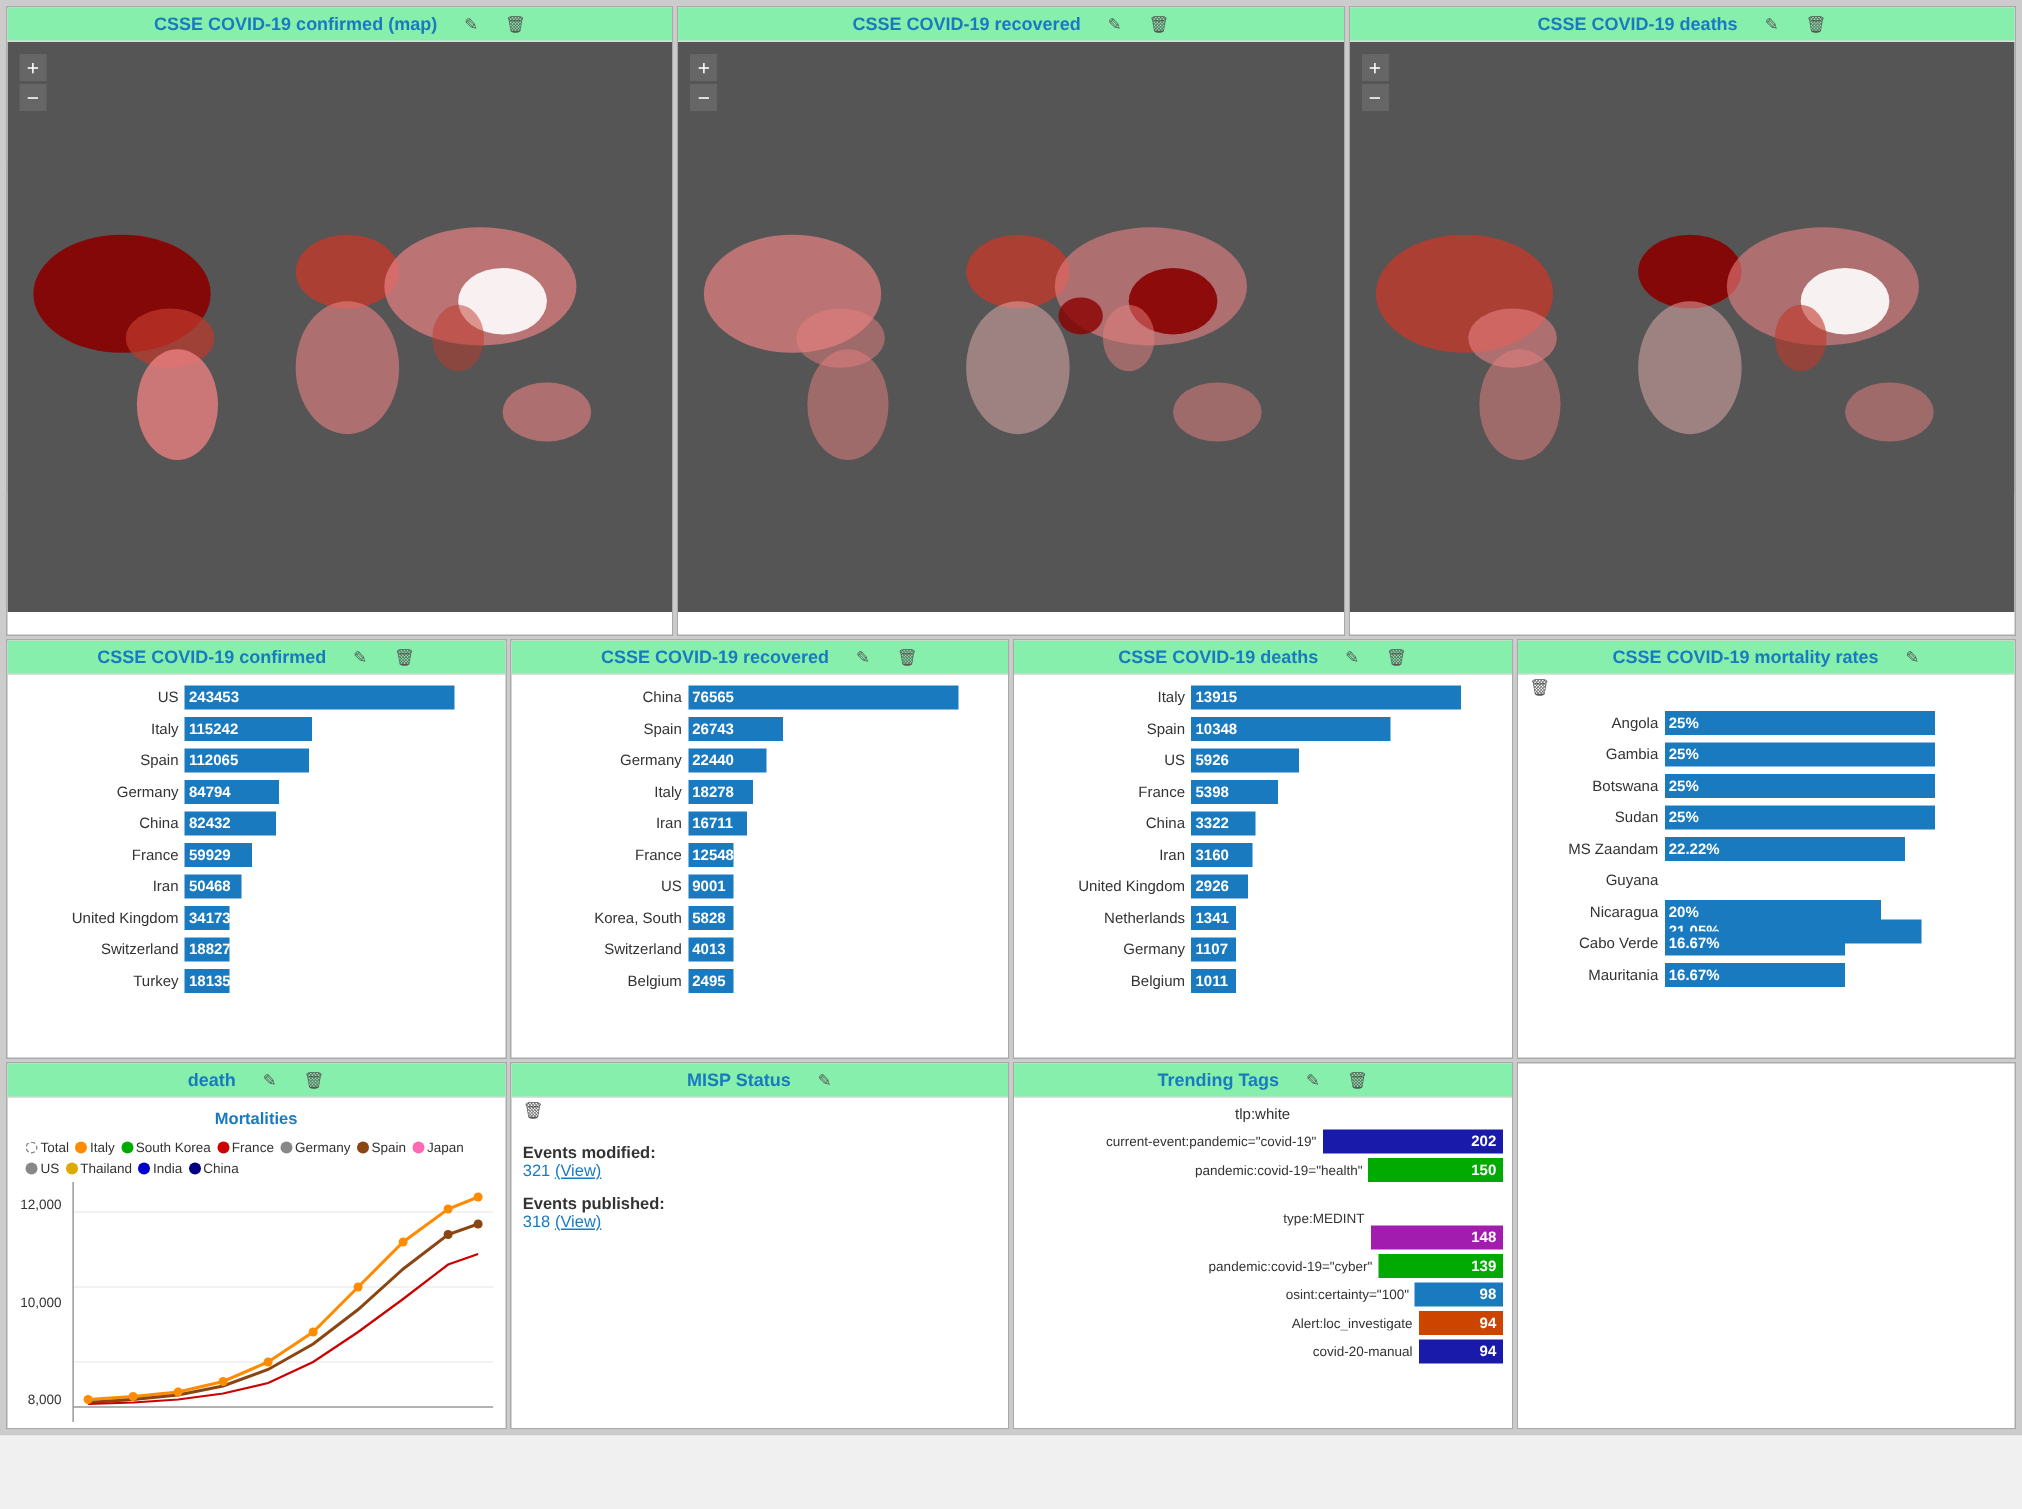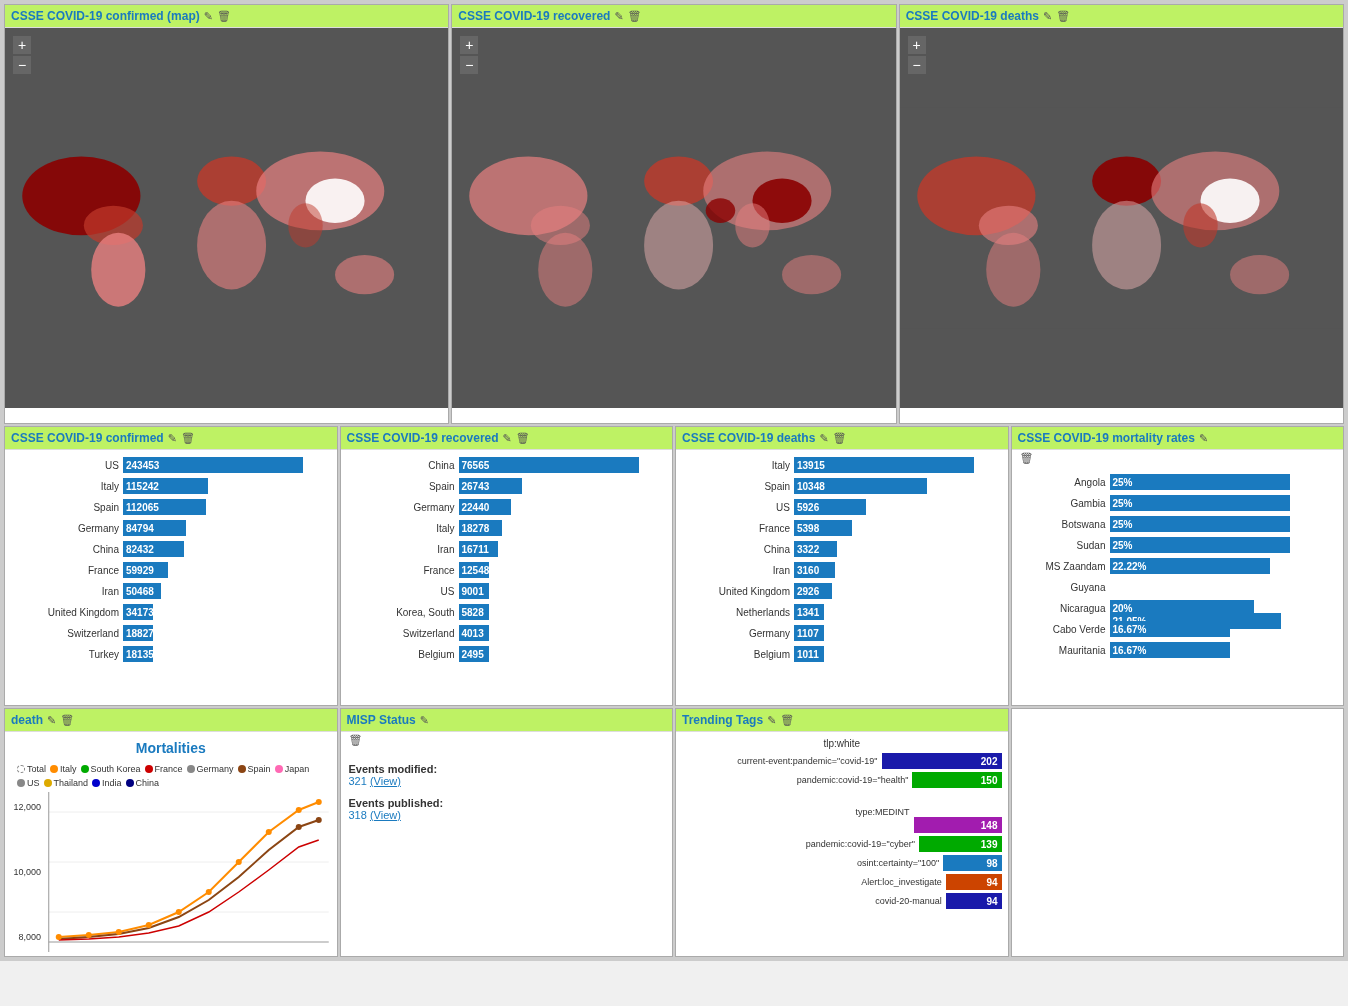--- a/index.html
+++ b/index.html
@@ -1,19 +1,19 @@
 <!DOCTYPE html>
 <html><head>
   <meta charset="utf-8">
   <style>
     * { box-sizing: border-box; margin: 0; padding: 0; }
     body { background: #f0f0f0; font-family: Arial, sans-serif; font-size: 11px; color: #333; width: 1348px; }
 
     .panel { background: #fff; border: 1px solid #aaa; overflow: hidden; }
-    .panel-header { background: #bef264; padding: 4px 6px; border-bottom: 1px solid #ddd; display: flex; align-items: center; gap: 4px; }
+    .panel-header { background: #86efac; padding: 4px 6px; border-bottom: 1px solid #ddd; display: flex; align-items: center; gap: 18px; justify-content: center; }
     .panel-title { color: #1a7abf; font-weight: bold; font-size: 12px; }
     .icon-btn { color: #555; cursor: pointer; font-size: 11px; }
 
     
     .map-panel { height: 420px; position: relative; }
     .map-container { background: #555; width: 100%; height: 380px; position: relative; overflow: hidden; }
 
     
     .map-svg { width: 100%; height: 100%; }
 
@@ -22,21 +22,21 @@
     .bar-list { padding: 6px 8px; }
     .bar-row { display: flex; align-items: center; margin-bottom: 3px; height: 18px; }
     .bar-label { text-align: right; width: 110px; min-width: 110px; font-size: 10px; padding-right: 4px; color: #333; white-space: nowrap; }
     .bar-wrap { flex: 1; position: relative; height: 16px; }
     .bar { height: 100%; background: #1a7abf; display: flex; align-items: center; padding-left: 3px; }
     .bar-value { color: #fff; font-size: 10px; font-weight: bold; white-space: nowrap; }
     .death-chart-area { padding: 4px; }
     .legend { display: flex; flex-wrap: wrap; gap: 4px; padding: 4px 8px; }
     .legend-item { display: flex; align-items: center; gap: 2px; font-size: 9px; }
     .legend-dot { width: 8px; height: 8px; border-radius: 50%; display: inline-block; }
-    .chart-title { text-align: center; color: #1a7abf; font-weight: bold; font-size: 14px; margin: 4px 0; }
+    .chart-title { text-align: center; color: #1a7abf; font-weight: bold; font-size: 11px; margin: 4px 0; }
     .misp-content { padding: 8px; }
     .misp-label { font-weight: bold; font-size: 11px; margin-top: 6px; }
     .misp-value { color: #1a7abf; font-size: 11px; }
     .misp-link { color: #1a7abf; cursor: pointer; text-decoration: underline; }
     .trending-content { padding: 6px; }
     .tag-row { display: flex; align-items: center; margin-bottom: 3px; }
     .tag-label { font-size: 9px; text-align: right; flex: 1; padding-right: 4px; white-space: nowrap; overflow: hidden; }
     .tag-bar { height: 16px; display: flex; align-items: center; padding: 0 4px; font-size: 10px; color: #fff; font-weight: bold; min-width: 30px; justify-content: flex-end; }
     .tag-tlp { font-size: 10px; text-align: center; margin-bottom: 4px; color: #333; }
 

